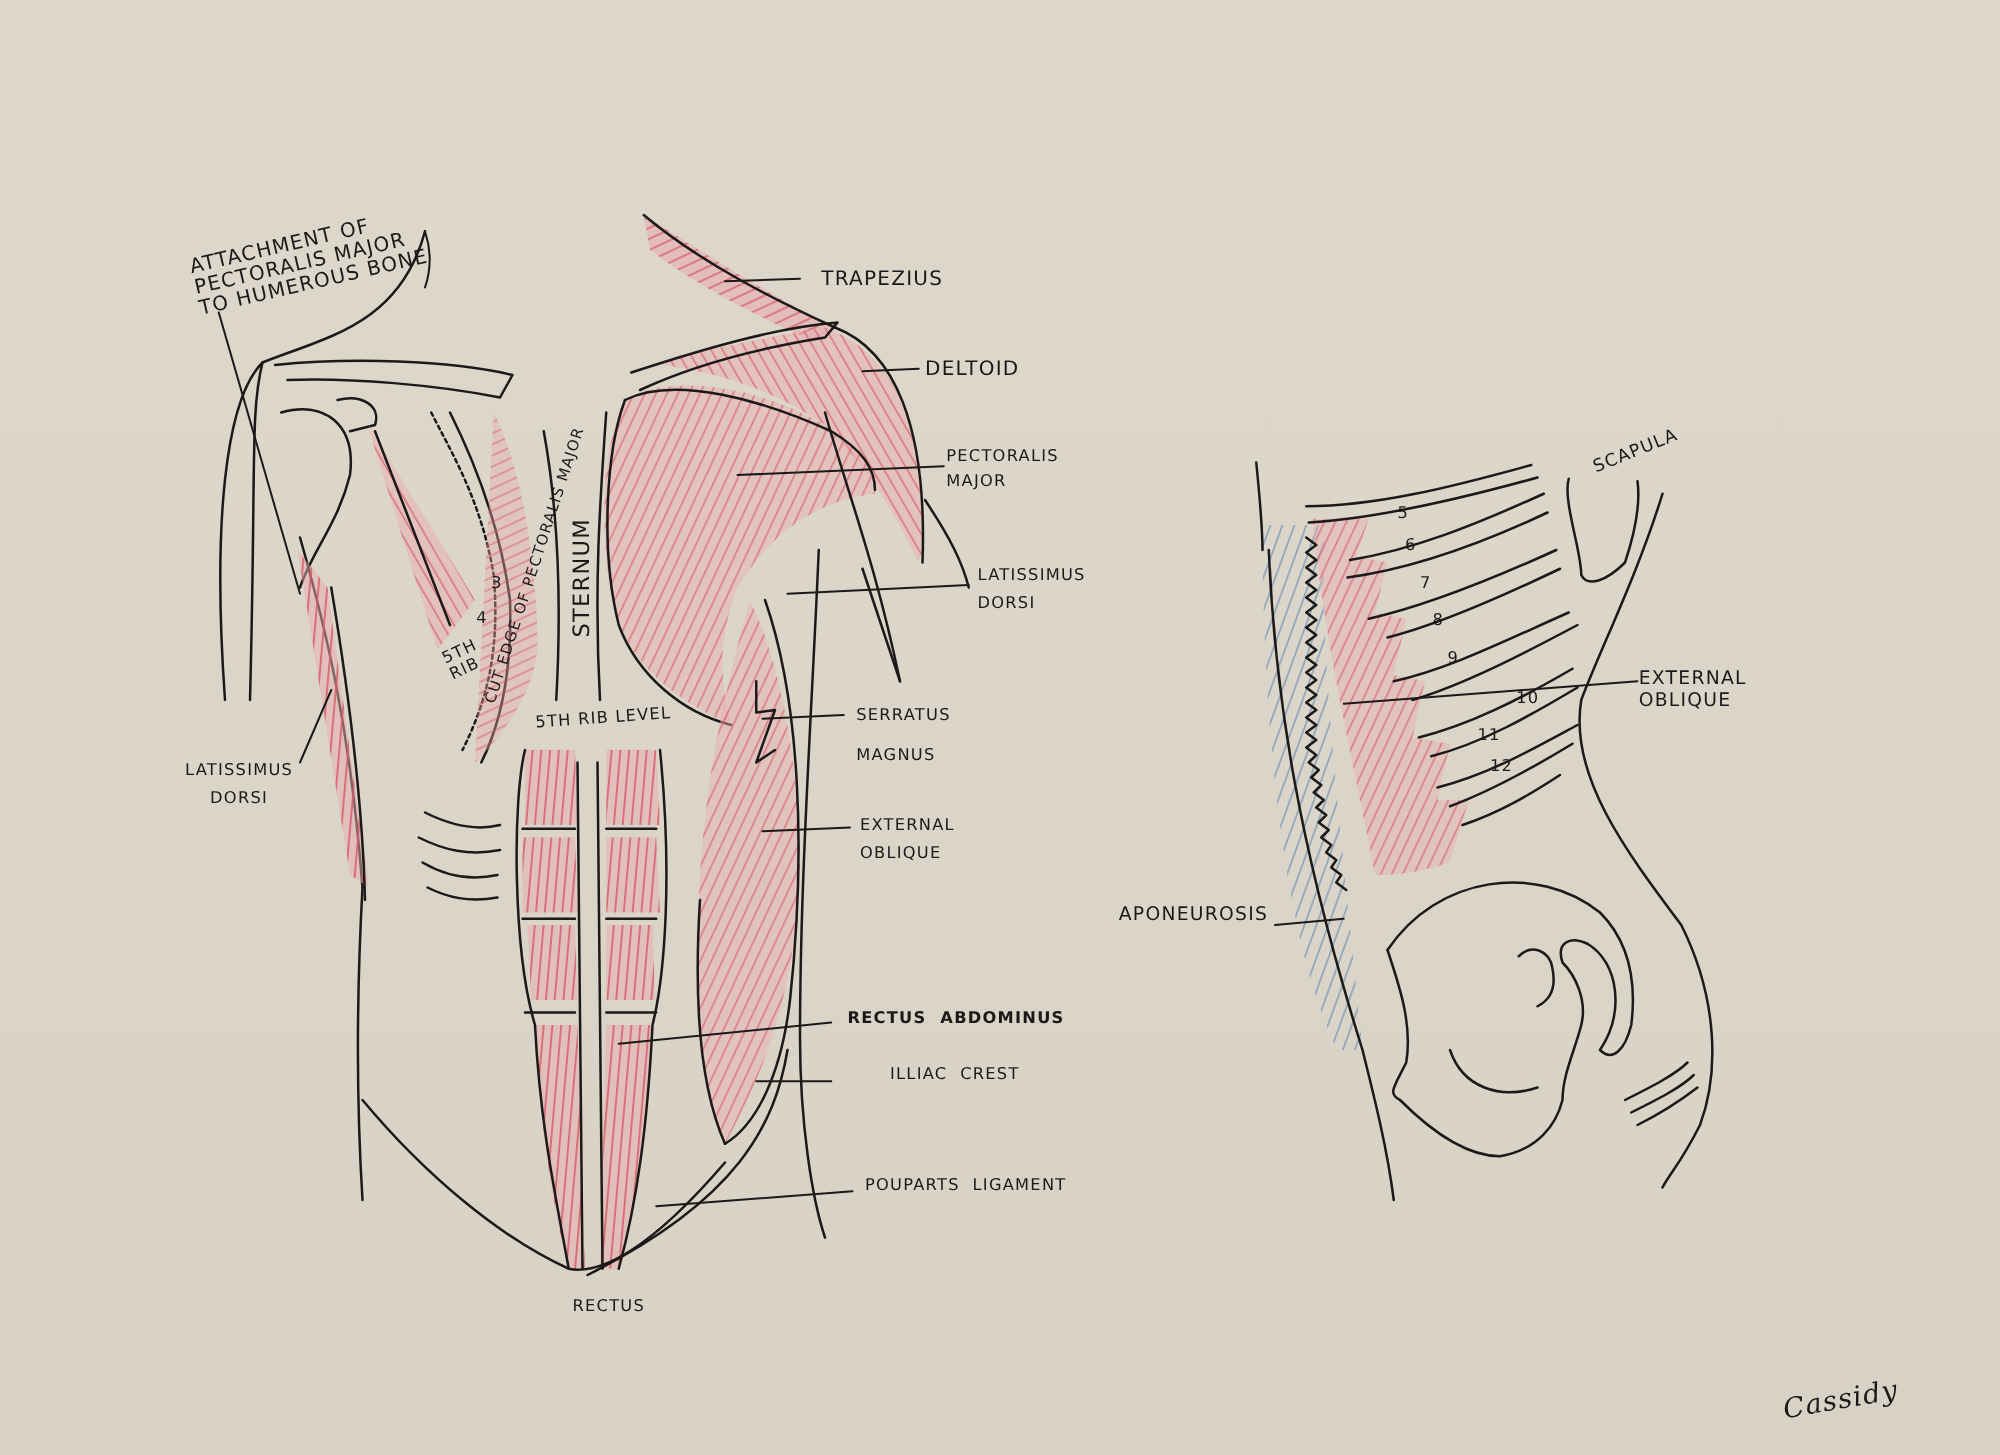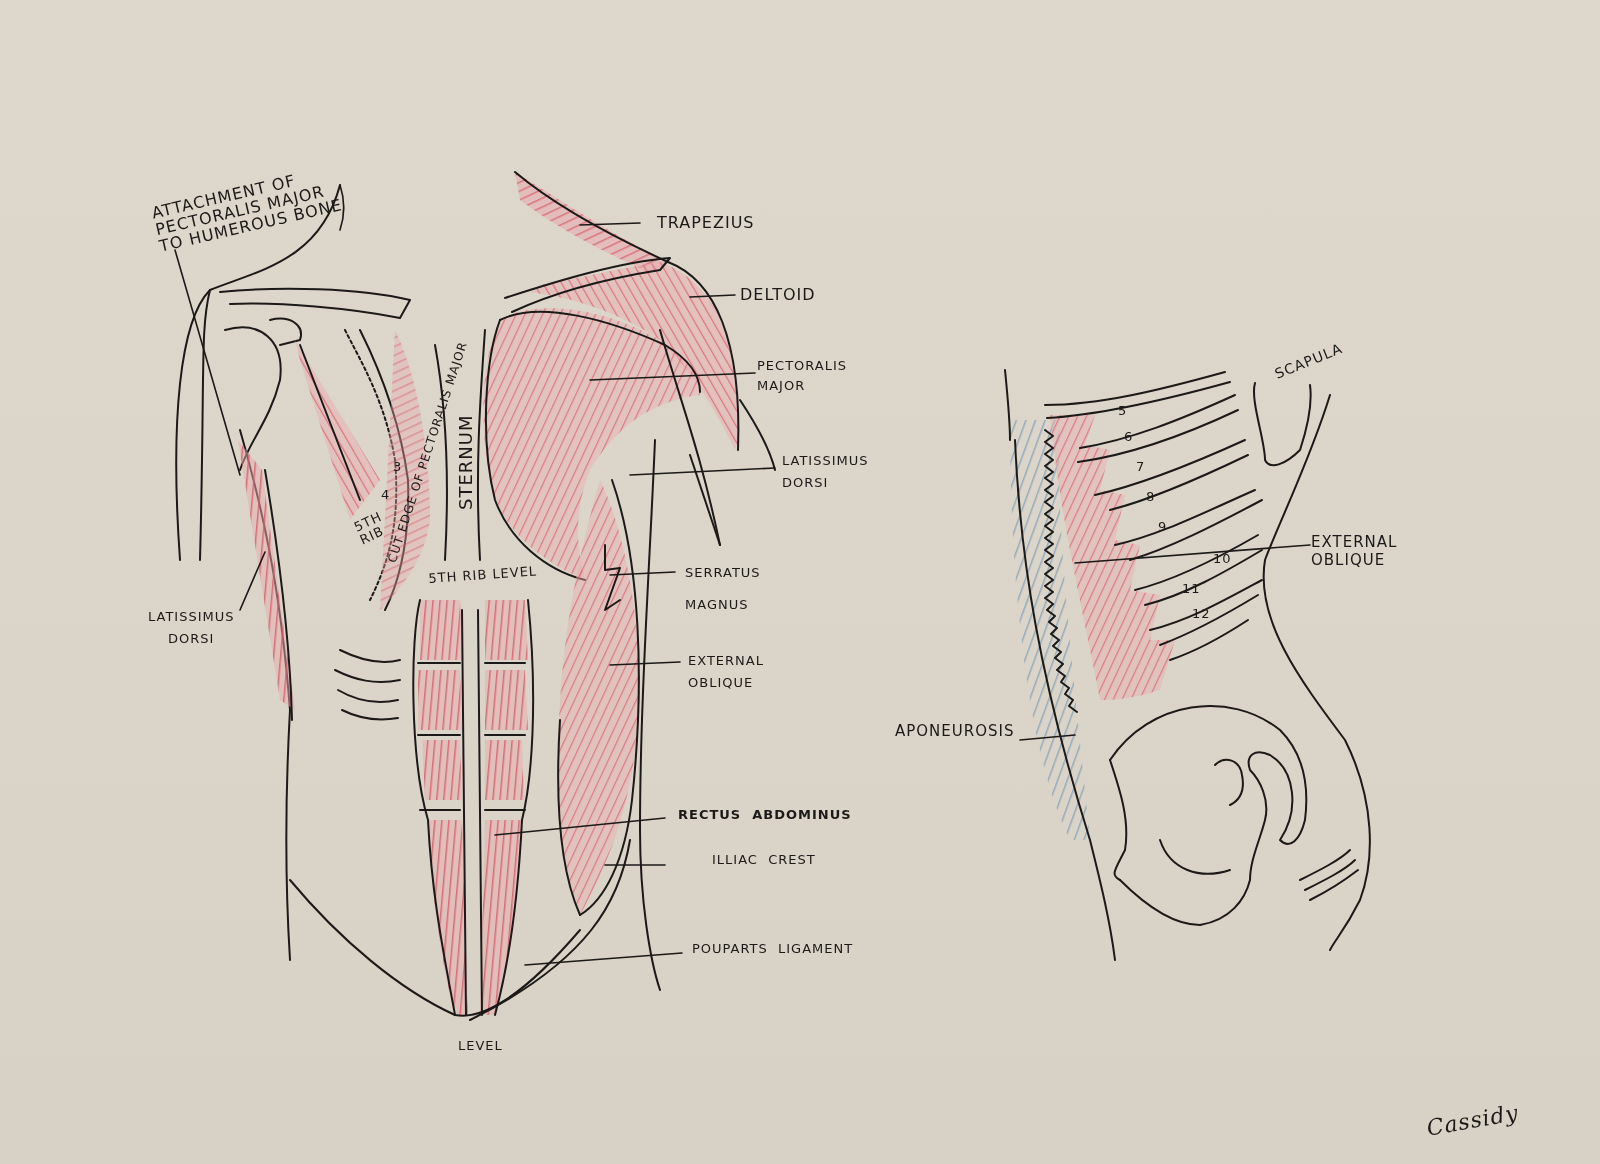--- a/index.html
+++ b/index.html
@@ -205,21 +205,21 @@
 
   <div class="lbl small" style="left:688px; top:650px; line-height:22px;">EXTERNAL
 OBLIQUE</div>
 
   <div class="lbl small" style="left:678px; top:806px;font-weight:bold;">RECTUS  ABDOMINUS</div>
 
   <div class="lbl small" style="left:680px; top:851px;margin-left:32px;">ILLIAC  CREST</div>
 
   <div class="lbl small" style="left:692px; top:940px;">POUPARTS  LIGAMENT</div>
 
-  <div class="lbl small" style="left:458px; top:1037px;">LEVEL</div>
+  <div class="lbl small" style="left:458px; top:1037px;">RECTUS</div>
 
   <div class="lbl small" style="left:148px; top:606px; line-height:22px; text-align:center;">LATISSIMUS
 DORSI</div>
 
   <div class="lbl" style="left:455px; top:510px; transform:rotate(-90deg); font-size:18px;">STERNUM</div>
 
   <div class="lbl tiny" style="left:428px; top:572px; transform:rotate(-4deg);">5TH RIB LEVEL</div>
 
   <div class="lbl tiny" style="left:385px; top:560px; transform:rotate(-72deg); font-size:12px;">CUT EDGE OF PECTORALIS MAJOR</div>
 

